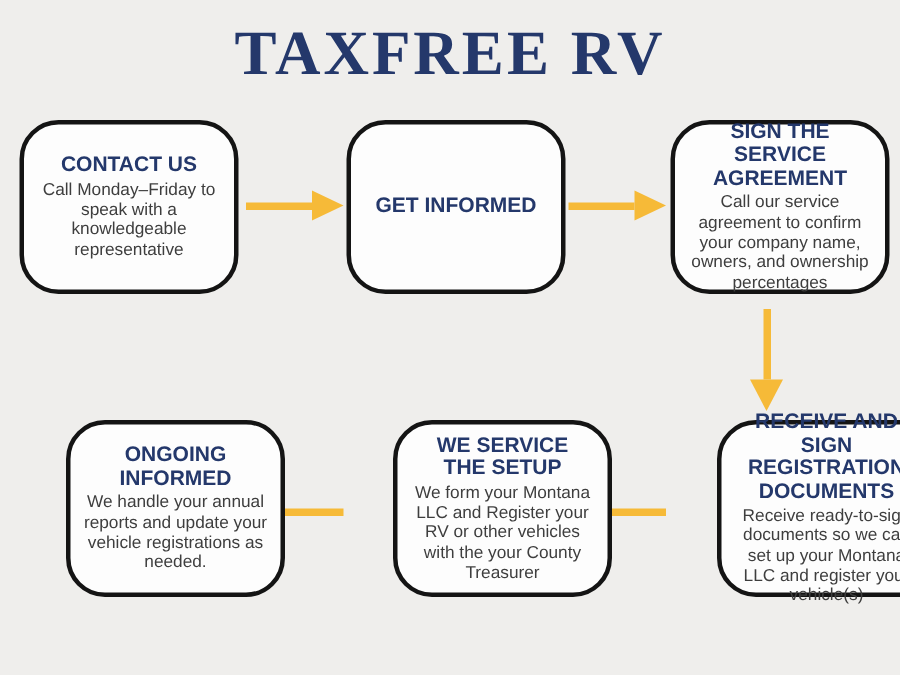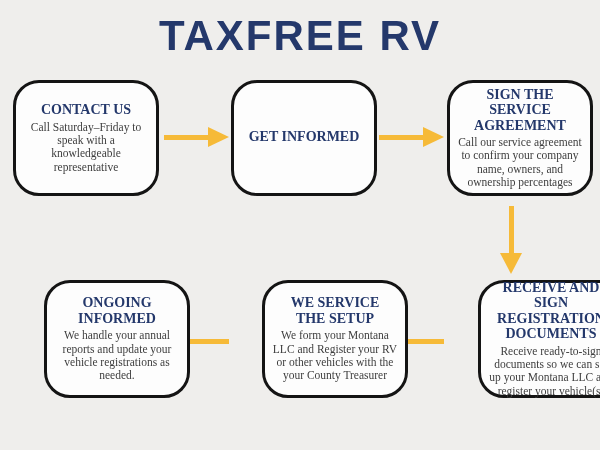--- a/index.html
+++ b/index.html
@@ -11,35 +11,35 @@
     overflow:hidden;
   }
   .title{
     position:absolute;
     top:12px;left:0;right:0;
     text-align:center;
     font-size:42px;
     font-weight:bold;
     letter-spacing:2px;
     color:#24386b;
+    font-family:Liberation Serif, serif;
   }
   .box{
     position:absolute;
     width:146px;
     box-sizing:border-box;
     background:#fdfdfd;
     border:3px solid #141414;
     border-radius:26px;
     display:flex;
     flex-direction:column;
     justify-content:center;
     align-items:center;
     text-align:center;
     padding:6px 7px;
-    font-family:Liberation Serif, serif;
   }
   .row1{top:80px;height:116px;}
   .row2{top:280px;height:118px;margin-left:31px;}
   .col1{left:13px;justify-content:center;}
   .col2{left:231px;align-items:center;}
   .col3{left:447px;}
   .box h3{
     margin:0 auto 3px auto;
     font-size:14px;
     line-height:1.1;
@@ -78,21 +78,21 @@
 </style>
 </head>
 <body>
 
 <div id="canvas">
 
   <div class="title">TAXFREE RV</div>
 
   <div class="box row1 col1">
     <h3>CONTACT US</h3>
-    <p>Call Saturday–Friday to speak with a knowledgeable representative</p>
+    <p>Call Monday–Friday to speak with a knowledgeable representative</p>
   </div>
 
   <div class="arrow ar ar1">
     <div class="shaft"></div>
     <div class="head"></div>
   </div>
 
   <div class="box row1 col2">
     <h3>GET INFORMED</h3>
   </div>

